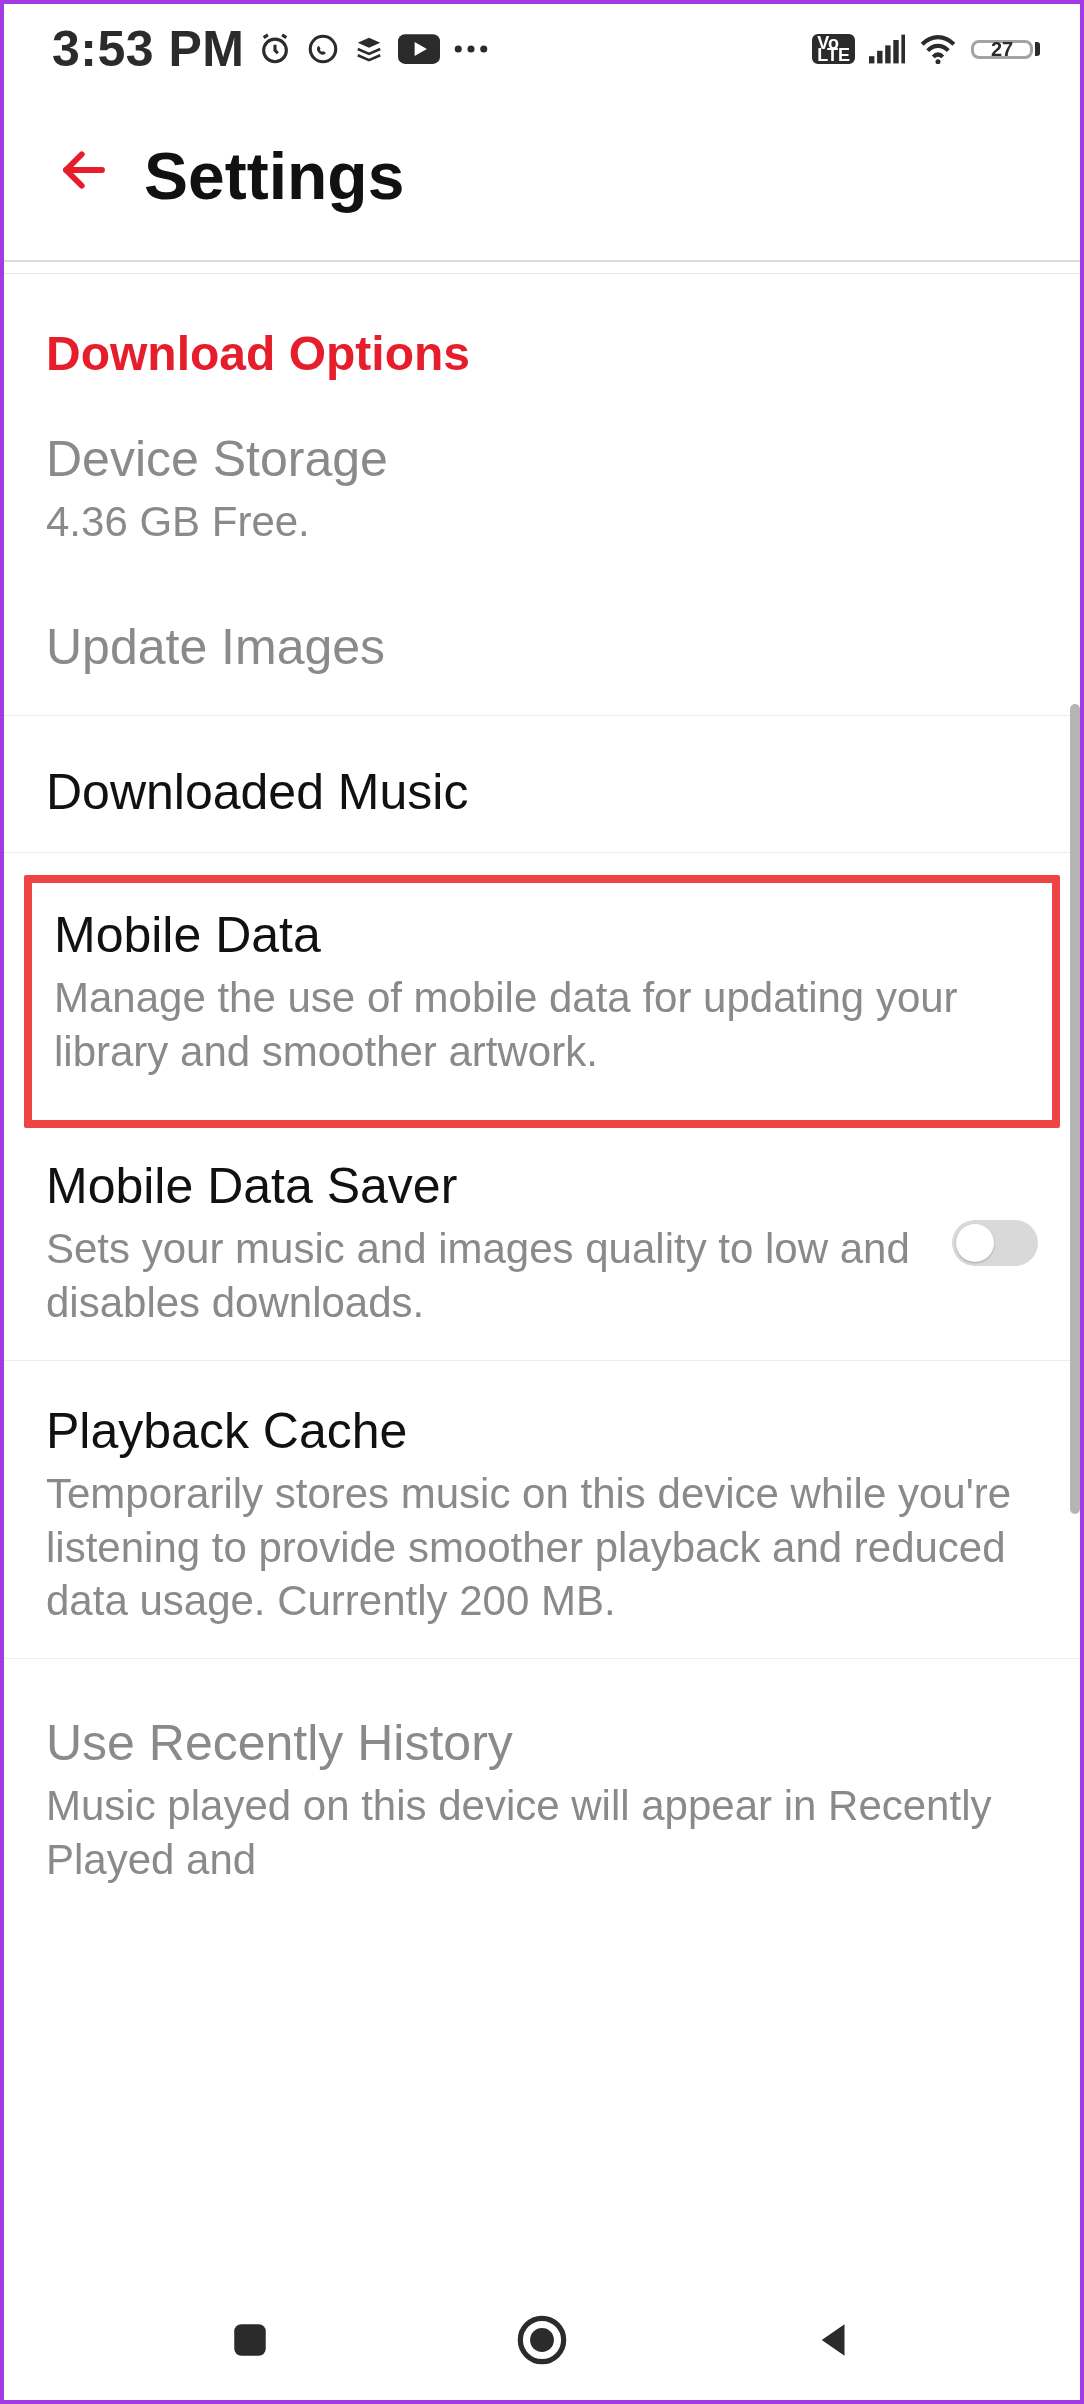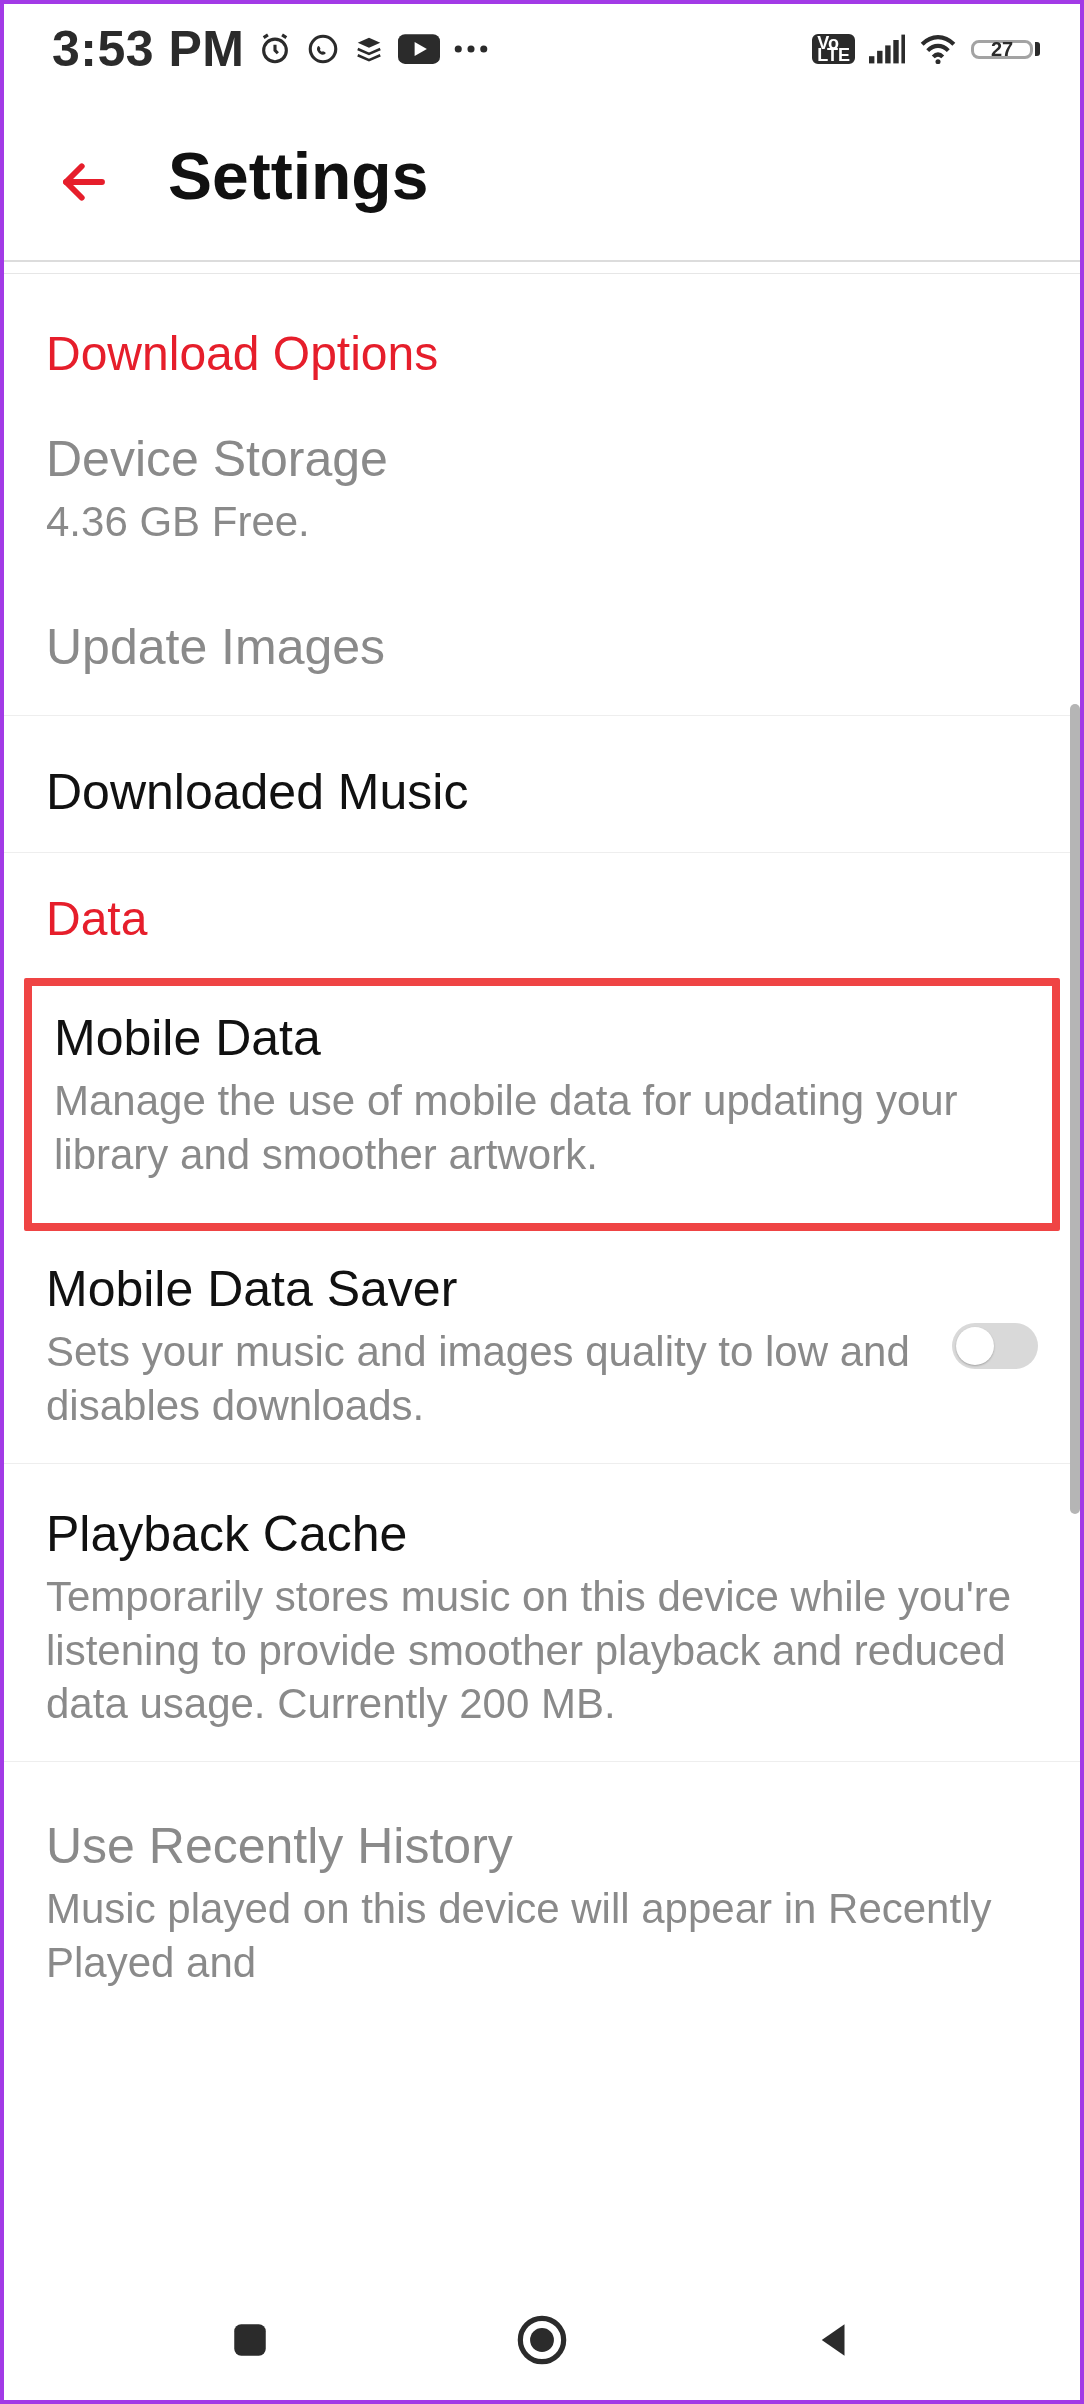--- a/index.html
+++ b/index.html
@@ -11,29 +11,29 @@
   .status-left { display:flex; align-items:center; gap:14px; }
   .status-time { font-size:50px; font-weight:600; letter-spacing:0.5px; }
   .status-icon { display:inline-flex; align-items:center; justify-content:center; }
   .status-right { display:flex; align-items:center; gap:14px; }
   .volte { border:2.5px solid #2b2b2b; border-radius:6px; padding:1px 3px; font-size:18px; line-height:12px; font-weight:700; background:#2b2b2b; color:#fff; }
   .battery { display:inline-flex; align-items:center; }
   .battery-body { width:62px; height:19px; border:3px solid #a3a3a3; border-radius:8px; display:flex; align-items:center; justify-content:center; font-size:20px; font-weight:600; position:relative; }
   .battery-tip { width:5px; height:14px; background:#2b2b2b; border-radius:0 3px 3px 0; margin-left:2px; }
 
   
-  .app-header { display:flex; align-items:flex-end; gap:52px; padding: 44px 40px 46px 48px; }
+  .app-header { display:flex; align-items:flex-start; gap:28px; padding: 44px 40px 46px 48px; }
   .back-btn { width:64px; height:64px; display:flex; align-items:center; justify-content:center; color:#e61e2b; cursor:pointer; }
   .app-title { font-size:66px; font-weight:600; color:#111; }
   .header-sep { height:2px; background:#dcdcdc; }
   .thin-sep { height:12px; border-bottom:1px solid #e6e6e6; background:#fff; }
 
   
   .content { flex:1; overflow:hidden; position:relative; }
-  .section-header { color:#e61e2b; font-size:48px; font-weight:400; padding: 52px 42px 24px 42px; }
+  .section-header { color:#e61e2b; font-size:48px; font-weight:700; padding: 52px 42px 24px 42px; }
   .row { padding: 24px 42px 30px 42px; border-bottom:1px solid #eeeeee; }
   .row.nosep { border-bottom:none; }
   .row-title { font-size:50px; color:#111; font-weight:400; line-height:1.2; }
   .row-title.muted { color:#8a8a8a; }
   .row-sub { font-size:42px; color:#8a8a8a; line-height:1.28; margin-top:6px; }
   .row-flex { display:flex; align-items:center; justify-content:space-between; gap:24px; }
   .row-flex .text { flex:1; }
 
   .highlight { border:8px solid #ef4444; margin: 22px 20px 10px 20px; padding: 22px 22px 42px 22px; border-radius:2px; }
 
@@ -142,21 +142,20 @@
     </div>
 
     <div class="row" style="padding-top:38px; padding-bottom:38px;">
       <div class="row-title muted">Update Images</div>
     </div>
 
     <div class="row" style="padding-top:46px;">
       <div class="row-title">Downloaded Music</div>
     </div>
 
-    <div class="section-header" style="padding-top:38px; padding-bottom:10px;">Data</div>
 
     <div class="highlight">
       <div class="row-title">Mobile Data</div>
       <div class="row-sub">Manage the use of mobile data for updating your library and smoother artwork.</div>
     </div>
 
     <div class="row row-flex" style="padding-top:18px;">
       <div class="text">
         <div class="row-title">Mobile Data Saver</div>
         <div class="row-sub">Sets your music and images quality to low and disables downloads.</div>

